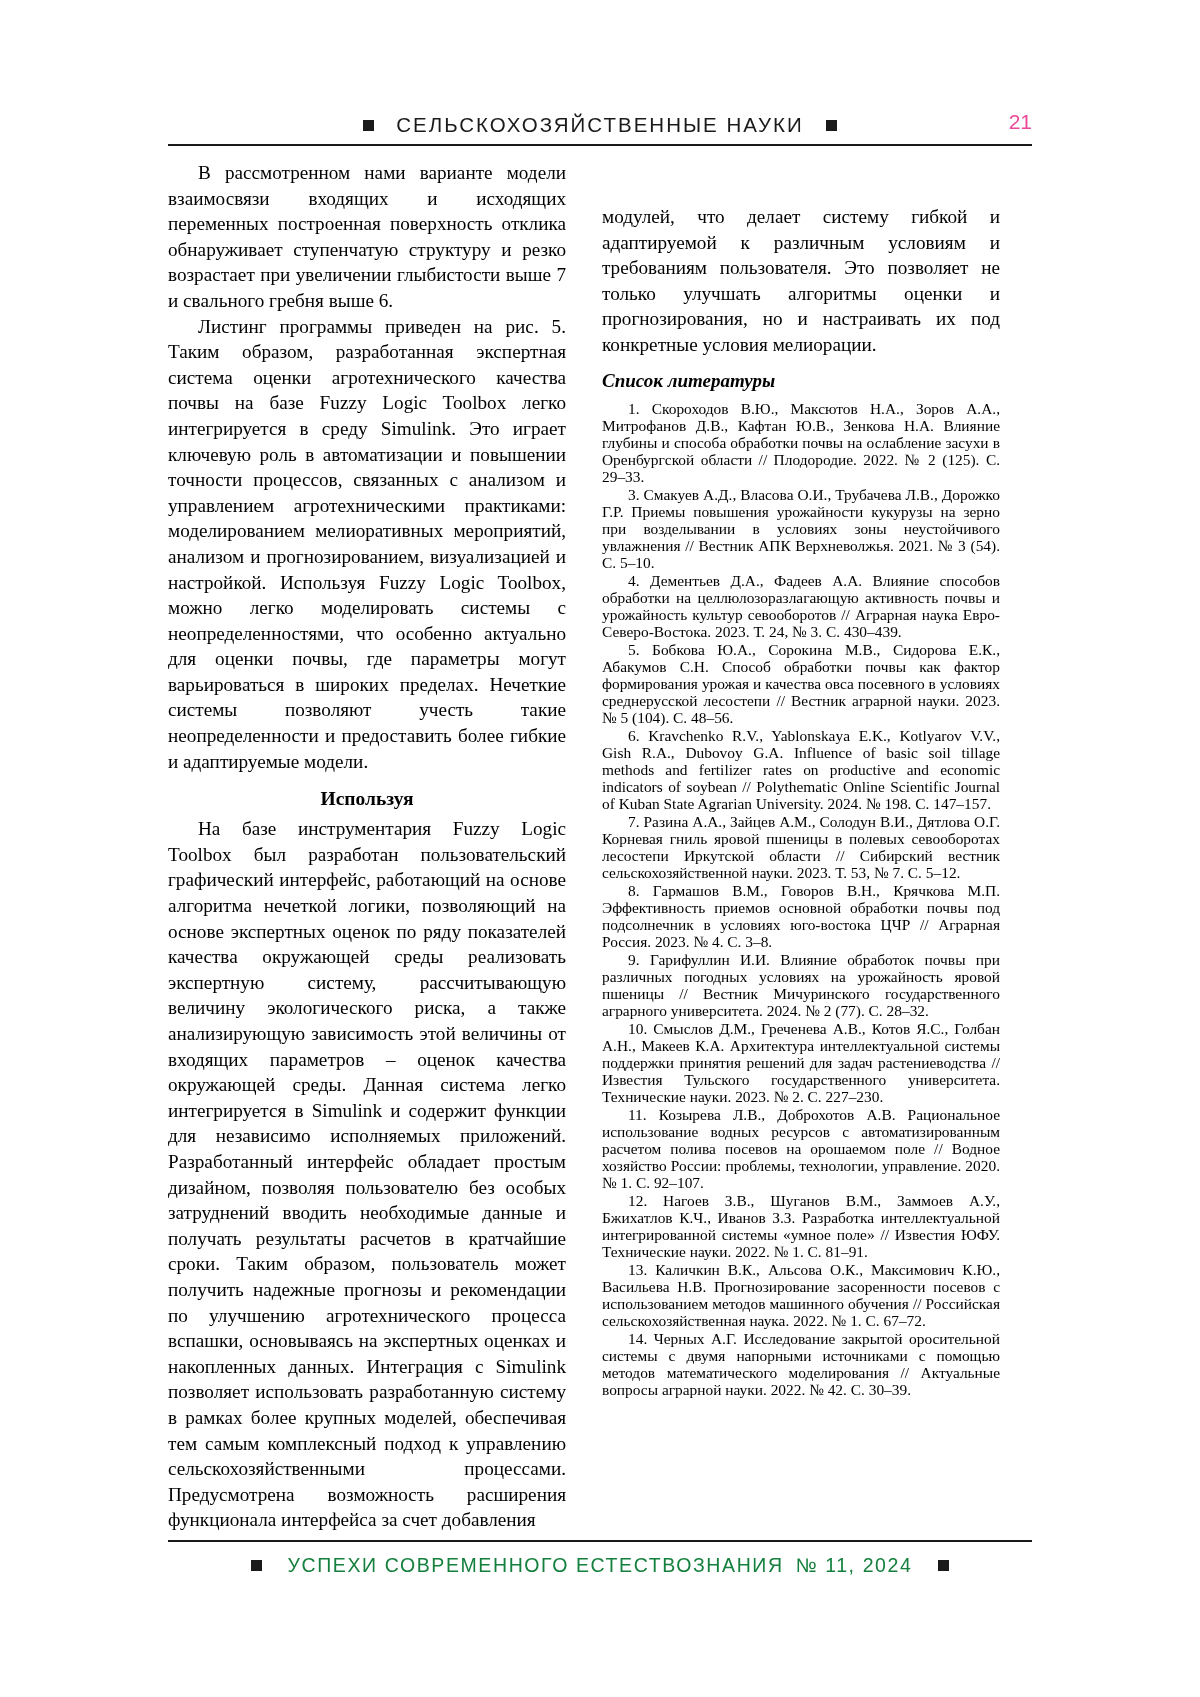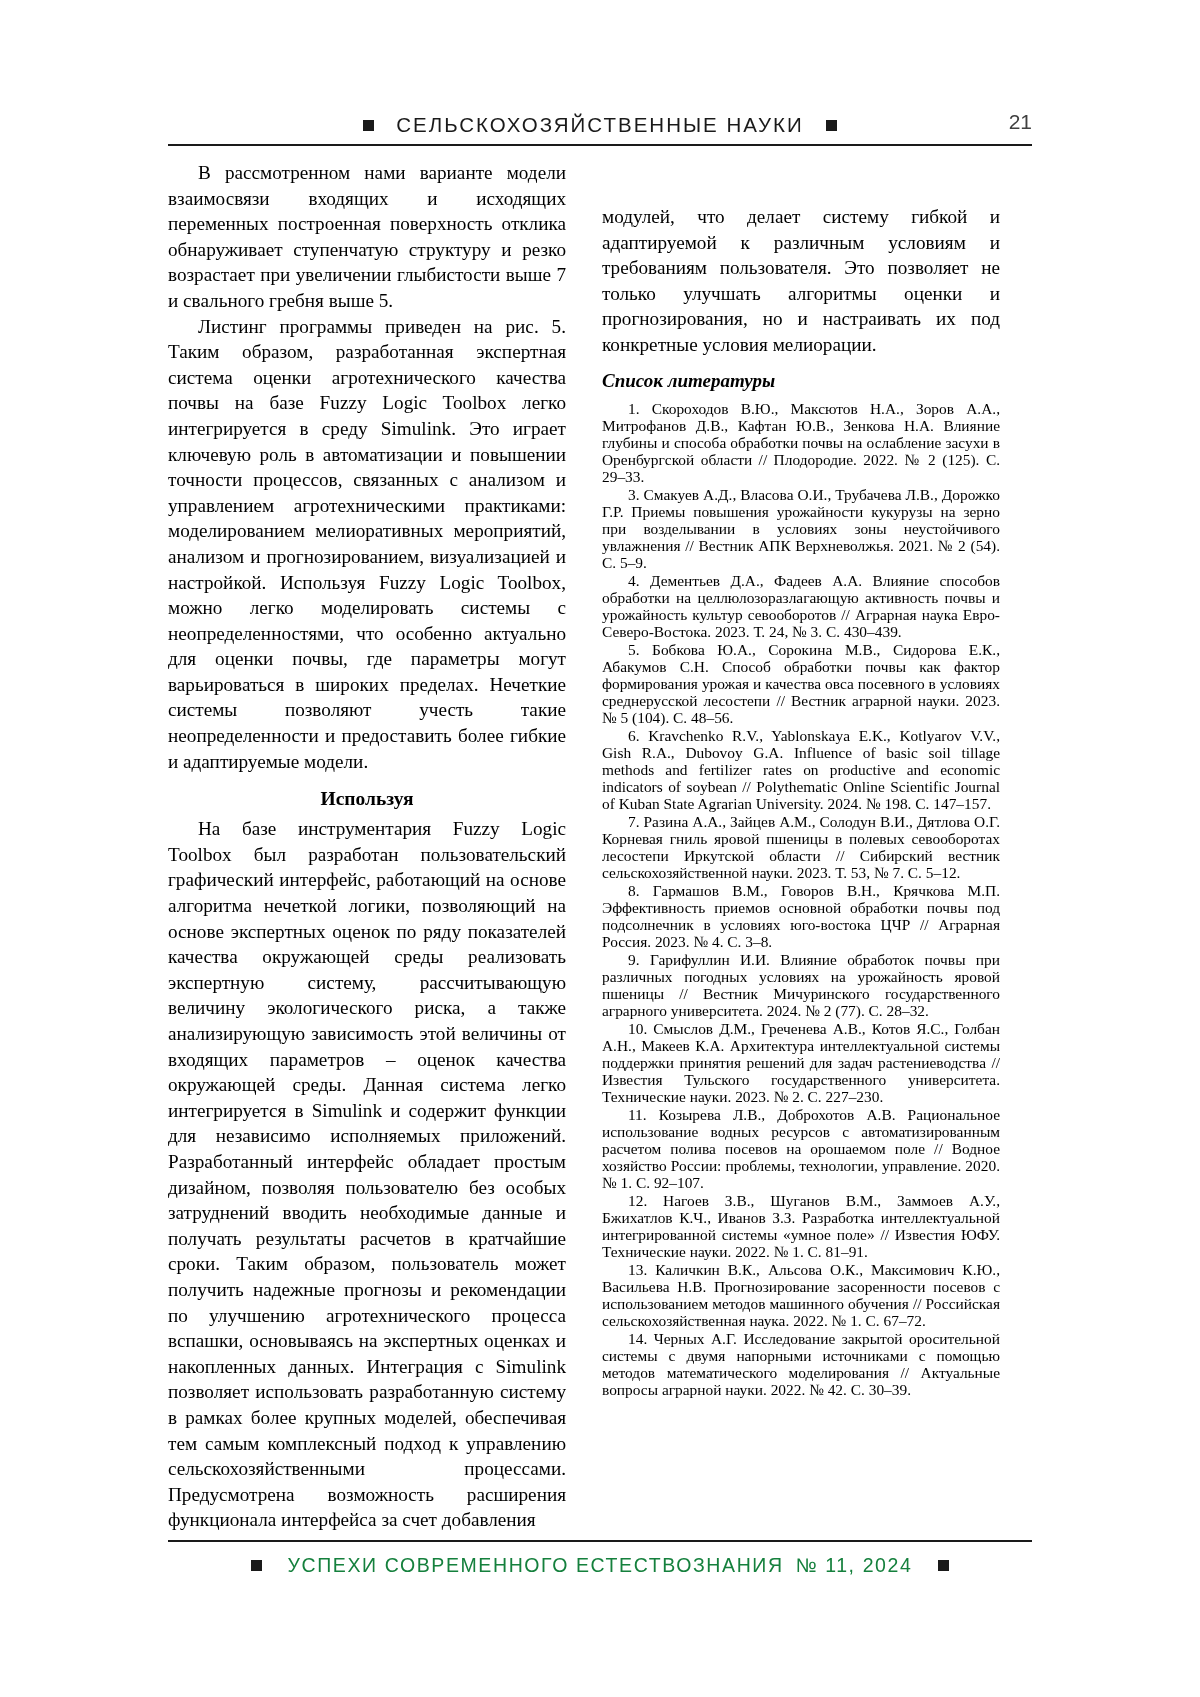--- a/index.html
+++ b/index.html
@@ -51,21 +51,21 @@
     color: #1a1a1a;
     margin: 0 22px;
     white-space: nowrap;
   }
   .hdr-page {
     position: absolute;
     right: 0;
     top: 2px;
     font-family: "Liberation Sans", sans-serif;
     font-size: 21px;
-    color: #404040;
+    color: #ec4899;
   }
   .hdr-rule {
     position: absolute;
     left: 0;
     top: 36px;
     width: 864px;
     height: 2px;
     background: #1a1a1a;
   }
   
@@ -153,32 +153,32 @@
     <div class="header-inner">
       <span class="hdr-square"></span>
       <span class="hdr-title">СЕЛЬСКОХОЗЯЙСТВЕННЫЕ НАУКИ</span>
       <span class="hdr-square"></span>
       <span class="hdr-page">21</span>
     </div>
     <div class="hdr-rule"></div>
   </div>
 
   <div class="col col-left">
-    <p class="body-p">В рассмотренном нами варианте модели взаимосвязи входящих и исходящих переменных построенная поверхность отклика обнаруживает ступенчатую структуру и резко возрастает при увеличении глыбистости выше 7 и свального гребня выше 5.</p>
+    <p class="body-p">В рассмотренном нами варианте модели взаимосвязи входящих и исходящих переменных построенная поверхность отклика обнаруживает ступенчатую структуру и резко возрастает при увеличении глыбистости выше 7 и свального гребня выше 6.</p>
     <p class="body-p">Листинг программы приведен на рис. 5. Таким образом, разработанная экспертная система оценки агротехнического качества почвы на базе Fuzzy Logic Toolbox легко интегрируется в среду Simulink. Это играет ключевую роль в автоматизации и повышении точности процессов, связанных с анализом и управлением агротехническими практиками: моделированием мелиоративных мероприятий, анализом и прогнозированием, визуализацией и настройкой. Используя Fuzzy Logic Toolbox, можно легко моделировать системы с неопределенностями, что особенно актуально для оценки почвы, где параметры могут варьироваться в широких пределах. Нечеткие системы позволяют учесть такие неопределенности и предоставить более гибкие и адаптируемые модели.</p>
     <p class="sec-head">Используя</p>
     <p class="body-p">На базе инструментария Fuzzy Logic Toolbox был разработан пользовательский графический интерфейс, работающий на основе алгоритма нечеткой логики, позволяющий на основе экспертных оценок по ряду показателей качества окружающей среды реализовать экспертную систему, рассчитывающую величину экологического риска, а также анализирующую зависимость этой величины от входящих параметров – оценок качества окружающей среды. Данная система легко интегрируется в Simulink и содержит функции для независимо исполняемых приложений. Разработанный интерфейс обладает простым дизайном, позволяя пользователю без особых затруднений вводить необходимые данные и получать результаты расчетов в кратчайшие сроки. Таким образом, пользователь может получить надежные прогнозы и рекомендации по улучшению агротехнического процесса вспашки, основываясь на экспертных оценках и накопленных данных. Интеграция с Simulink позволяет использовать разработанную систему в рамках более крупных моделей, обеспечивая тем самым комплексный подход к управлению сельскохозяйственными процессами. Предусмотрена возможность расширения функционала интерфейса за счет добавления</p>
   </div>
 
   <div class="col col-right">
     <p class="body-p" style="text-indent:0;">модулей, что делает систему гибкой и адаптируемой к различным условиям и требованиям пользователя. Это позволяет не только улучшать алгоритмы оценки и прогнозирования, но и настраивать их под конкретные условия мелиорации.</p>
     <p class="ref-head">Список литературы</p>
 
     <p class="ref-p">1. Скороходов В.Ю., Максютов Н.А., Зоров А.А., Митрофанов Д.В., Кафтан Ю.В., Зенкова Н.А. Влияние глубины и способа обработки почвы на ослабление засухи в Оренбургской области // Плодородие. 2022. № 2 (125). С. 29–33.</p>
-    <p class="ref-p">3. Смакуев А.Д., Власова О.И., Трубачева Л.В., Дорожко Г.Р. Приемы повышения урожайности кукурузы на зерно при возделывании в условиях зоны неустойчивого увлажнения // Вестник АПК Верхневолжья. 2021. № 2 (54). С. 5–9.</p>
+    <p class="ref-p">3. Смакуев А.Д., Власова О.И., Трубачева Л.В., Дорожко Г.Р. Приемы повышения урожайности кукурузы на зерно при возделывании в условиях зоны неустойчивого увлажнения // Вестник АПК Верхневолжья. 2021. № 3 (54). С. 5–10.</p>
     <p class="ref-p">4. Дементьев Д.А., Фадеев А.А. Влияние способов обработки на целлюлозоразлагающую активность почвы и урожайность культур севооборотов // Аграрная наука Евро-Северо-Востока. 2023. Т. 24, № 3. С. 430–439.</p>
     <p class="ref-p">5. Бобкова Ю.А., Сорокина М.В., Сидорова Е.К., Абакумов С.Н. Способ обработки почвы как фактор формирования урожая и качества овса посевного в условиях среднерусской лесостепи // Вестник аграрной науки. 2023. № 5 (104). С. 48–56.</p>
     <p class="ref-p">6. Kravchenko R.V., Yablonskaya E.K., Kotlyarov V.V., Gish R.A., Dubovoy G.A. Influence of basic soil tillage methods and fertilizer rates on productive and economic indicators of soybean // Polythematic Online Scientific Journal of Kuban State Agrarian University. 2024. № 198. С. 147–157.</p>
     <p class="ref-p">7. Разина А.А., Зайцев А.М., Солодун В.И., Дятлова О.Г. Корневая гниль яровой пшеницы в полевых севооборотах лесостепи Иркутской области // Сибирский вестник сельскохозяйственной науки. 2023. Т. 53, № 7. С. 5–12.</p>
     <p class="ref-p">8. Гармашов В.М., Говоров В.Н., Крячкова М.П. Эффективность приемов основной обработки почвы под подсолнечник в условиях юго-востока ЦЧР // Аграрная Россия. 2023. № 4. С. 3–8.</p>
     <p class="ref-p">9. Гарифуллин И.И. Влияние обработок почвы при различных погодных условиях на урожайность яровой пшеницы // Вестник Мичуринского государственного аграрного университета. 2024. № 2 (77). С. 28–32.</p>
     <p class="ref-p">10. Смыслов Д.М., Греченева А.В., Котов Я.С., Голбан А.Н., Макеев К.А. Архитектура интеллектуальной системы поддержки принятия решений для задач растениеводства // Известия Тульского государственного университета. Технические науки. 2023. № 2. С. 227–230.</p>
     <p class="ref-p">11. Козырева Л.В., Доброхотов А.В. Рациональное использование водных ресурсов с автоматизированным расчетом полива посевов на орошаемом поле // Водное хозяйство России: проблемы, технологии, управление. 2020. № 1. С. 92–107.</p>
     <p class="ref-p">12. Нагоев З.В., Шуганов В.М., Заммоев А.У., Бжихатлов К.Ч., Иванов З.З. Разработка интеллектуальной интегрированной системы «умное поле» // Известия ЮФУ. Технические науки. 2022. № 1. С. 81–91.</p>
     <p class="ref-p">13. Каличкин В.К., Альсова О.К., Максимович К.Ю., Васильева Н.В. Прогнозирование засоренности посевов с использованием методов машинного обучения // Российская сельскохозяйственная наука. 2022. № 1. С. 67–72.</p>

